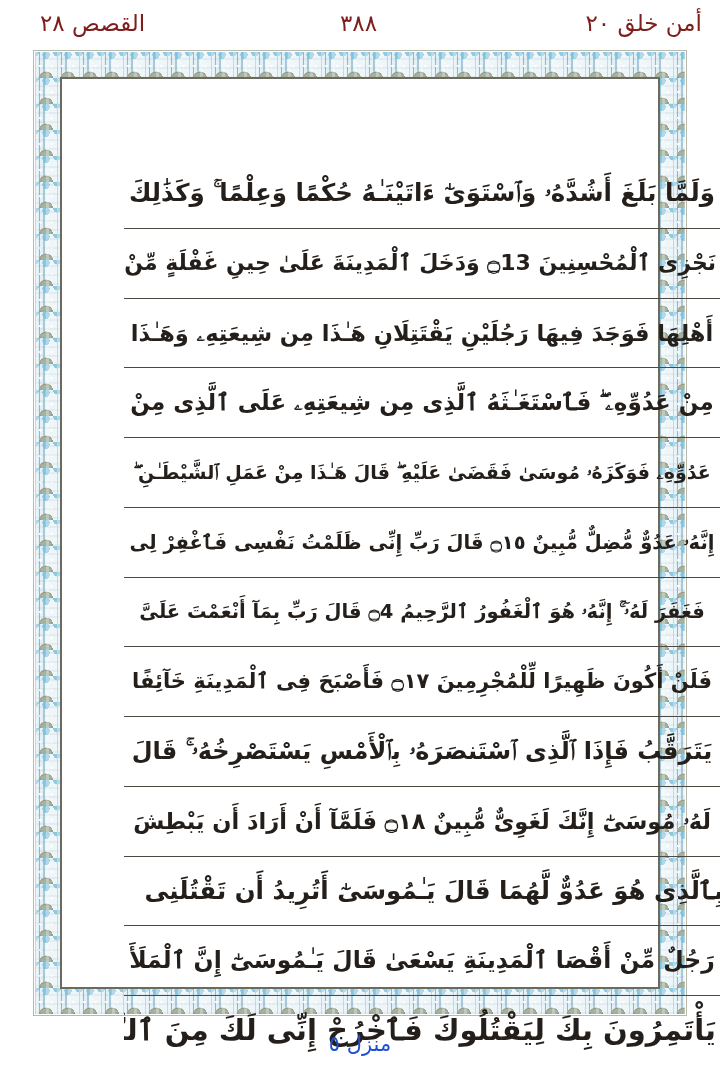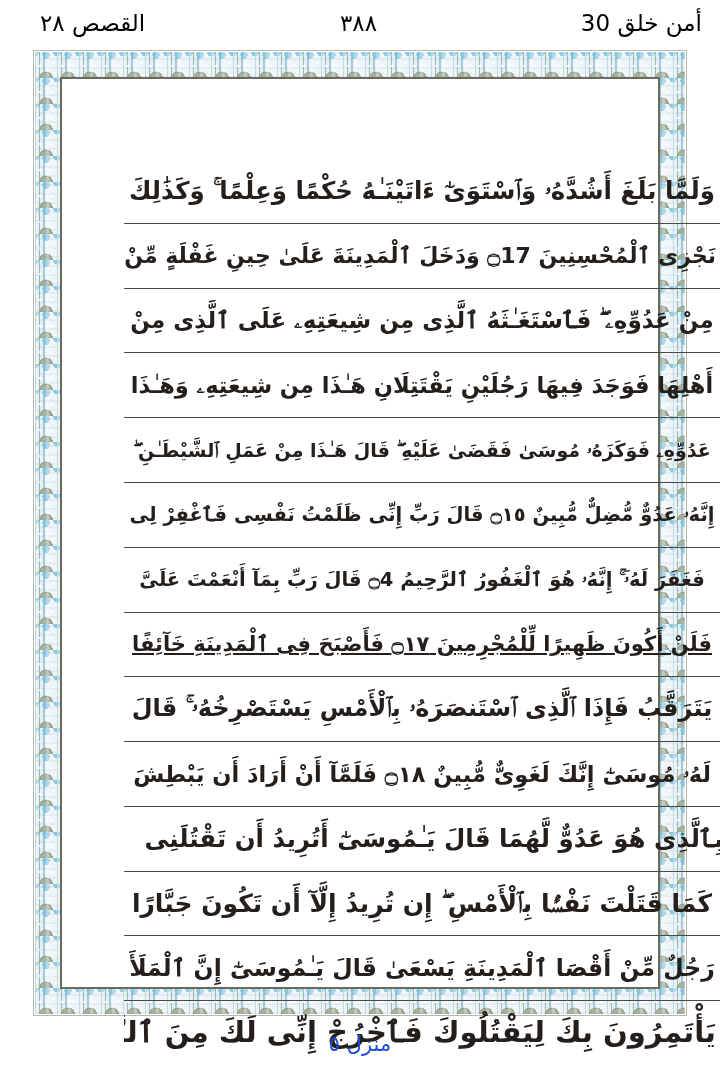--- a/index.html
+++ b/index.html
@@ -21,21 +21,21 @@
     position: absolute;
     top: 0;
     left: 0;
     width: 720px;
     height: 48px;
     direction: rtl;
   }
   .hdr-text {
     position: absolute;
     top: 6px;
-    color: #000000;
+    color: #7f1d1d;
     font-size: 23px;
     font-family: "DejaVu Sans", sans-serif;
     white-space: nowrap;
     line-height: 34px;
   }
   .hdr-right { right: 18px; }
   .hdr-center {
     left: 0; right: 3px;
     text-align: center;
     letter-spacing: 1px;
@@ -153,65 +153,62 @@
     font-size: 21px;
     font-family: "DejaVu Sans", sans-serif;
   }
 </style>
 </head>
 <body>
 
 <div id="page">
 
   <div class="header">
-    <div class="hdr-text hdr-right">أمن خلق 30</div>
+    <div class="hdr-text hdr-right">أمن خلق ٢٠</div>
     <div class="hdr-text hdr-center">٣٨٨</div>
     <div class="hdr-text hdr-left">القصص ٢٨</div>
   </div>
 
   <div class="frame-outer">
     <div class="frame-band"></div>
     <div class="frame-inner-line">
 
       <div class="text-area">
         <div class="aya-line">
             <span class="aya-text" style="font-size: 24.5px;">وَلَمَّا بَلَغَ أَشُدَّهُۥ وَٱسْتَوَىٰٓ ءَاتَيْنَـٰهُ حُكْمًا وَعِلْمًا ۚ وَكَذَٰلِكَ</span>
           </div>
         <div class="aya-line">
-            <span class="aya-text" style="font-size: 22px;">نَجْزِى ٱلْمُحْسِنِينَ ۝17 وَدَخَلَ ٱلْمَدِينَةَ عَلَىٰ حِينِ غَفْلَةٍ مِّنْ</span>
+            <span class="aya-text" style="font-size: 22px;">نَجْزِى ٱلْمُحْسِنِينَ ۝13 وَدَخَلَ ٱلْمَدِينَةَ عَلَىٰ حِينِ غَفْلَةٍ مِّنْ</span>
+          </div>
+        <div class="aya-line">
+            <span class="aya-text" style="font-size: 22.5px;">أَهْلِهَا فَوَجَدَ فِيهَا رَجُلَيْنِ يَقْتَتِلَانِ هَـٰذَا مِن شِيعَتِهِۦ وَهَـٰذَا</span>
           </div>
         <div class="aya-line">
             <span class="aya-text" style="font-size: 23px;">مِنْ عَدُوِّهِۦ ۖ فَٱسْتَغَـٰثَهُ ٱلَّذِى مِن شِيعَتِهِۦ عَلَى ٱلَّذِى مِنْ</span>
           </div>
         <div class="aya-line">
-            <span class="aya-text" style="font-size: 22.5px;">أَهْلِهَا فَوَجَدَ فِيهَا رَجُلَيْنِ يَقْتَتِلَانِ هَـٰذَا مِن شِيعَتِهِۦ وَهَـٰذَا</span>
-          </div>
-        <div class="aya-line">
             <span class="aya-text" style="font-size: 19px;">عَدُوِّهِۦ فَوَكَزَهُۥ مُوسَىٰ فَقَضَىٰ عَلَيْهِ ۖ قَالَ هَـٰذَا مِنْ عَمَلِ ٱلشَّيْطَـٰنِ ۖ</span>
           </div>
         <div class="aya-line">
             <span class="aya-text" style="font-size: 19.5px;">إِنَّهُۥ عَدُوٌّ مُّضِلٌّ مُّبِينٌ ۝١٥ قَالَ رَبِّ إِنِّى ظَلَمْتُ نَفْسِى فَٱغْفِرْ لِى</span>
           </div>
         <div class="aya-line">
             <span class="aya-text" style="font-size: 19.5px;">فَغَفَرَ لَهُۥٓ ۚ إِنَّهُۥ هُوَ ٱلْغَفُورُ ٱلرَّحِيمُ ۝4 قَالَ رَبِّ بِمَآ أَنْعَمْتَ عَلَىَّ</span>
           </div>
         <div class="aya-line">
-            <span class="aya-text" style="font-size: 21px; text-decoration: underline;">فَلَنْ أَكُونَ ظَهِيرًا لِّلْمُجْرِمِينَ ۝١٧ فَأَصْبَحَ فِى ٱلْمَدِينَةِ خَآئِفًا</span>
+            <span class="aya-text" style="font-size: 21px;">فَلَنْ أَكُونَ ظَهِيرًا لِّلْمُجْرِمِينَ ۝١٧ فَأَصْبَحَ فِى ٱلْمَدِينَةِ خَآئِفًا</span>
           </div>
         <div class="aya-line">
             <span class="aya-text" style="font-size: 24px;">يَتَرَقَّبُ فَإِذَا ٱلَّذِى ٱسْتَنصَرَهُۥ بِٱلْأَمْسِ يَسْتَصْرِخُهُۥ ۚ قَالَ</span>
           </div>
         <div class="aya-line">
             <span class="aya-text" style="font-size: 22.5px;">لَهُۥ مُوسَىٰٓ إِنَّكَ لَغَوِىٌّ مُّبِينٌ ۝١٨ فَلَمَّآ أَنْ أَرَادَ أَن يَبْطِشَ</span>
           </div>
         <div class="aya-line">
             <span class="aya-text" style="font-size: 24.5px; margin-left: 24px;">بِٱلَّذِى هُوَ عَدُوٌّ لَّهُمَا قَالَ يَـٰمُوسَىٰٓ أَتُرِيدُ أَن تَقْتُلَنِى</span>
-          </div>
-        <div class="aya-line">
-            <span class="aya-text">كَمَا قَتَلْتَ نَفْسًۢا بِٱلْأَمْسِ ۖ إِن تُرِيدُ إِلَّآ أَن تَكُونَ جَبَّارًا</span>
           </div>
         <div class="aya-line">
             <span class="aya-text" style="font-size: 23.5px;">رَجُلٌ مِّنْ أَقْصَا ٱلْمَدِينَةِ يَسْعَىٰ قَالَ يَـٰمُوسَىٰٓ إِنَّ ٱلْمَلَأَ</span>
           </div>
         <div class="aya-line">
             <span class="aya-text" style="font-size: 29px;">يَأْتَمِرُونَ بِكَ لِيَقْتُلُوكَ فَٱخْرُجْ إِنِّى لَكَ مِنَ ٱلنَّـٰصِحِينَ ۝٢٠</span>
           </div>
       </div>
 
     </div>

